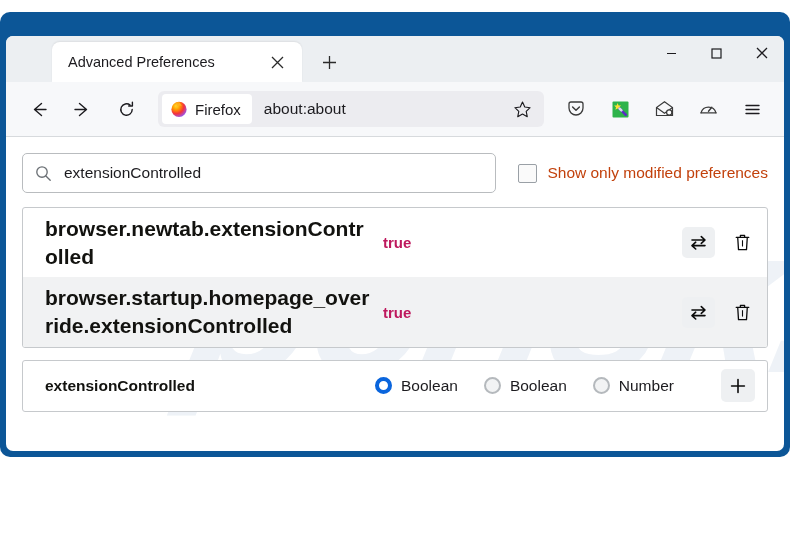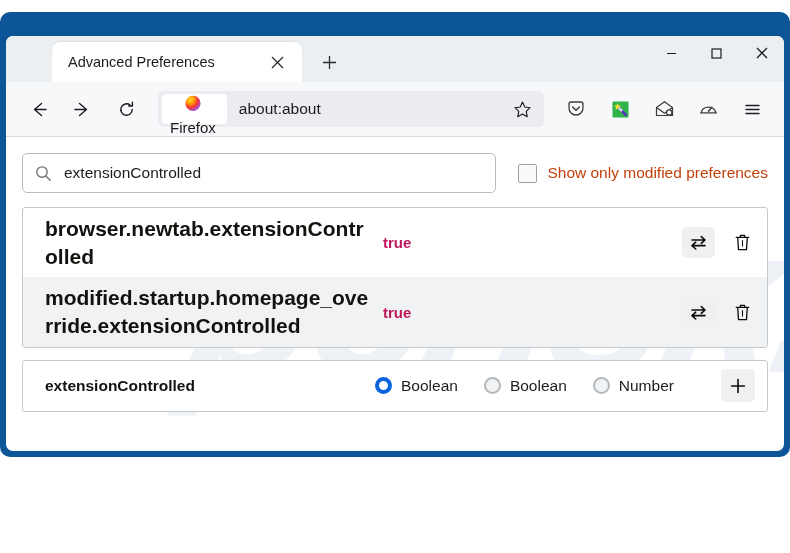--- a/index.html
+++ b/index.html
@@ -142,21 +142,20 @@
     padding: 0 8px 0 4px;
   }
   #identity-chip {
     height: 30px;
     background: #ffffff;
     border-radius: 4px;
     display: flex;
     align-items: center;
     gap: 7px;
     padding: 0 11px 0 8px;
-    flex-direction: column;
   }
   #identity-label { font-size: 15px; color: #1c1b1f; }
   #url-text {
     margin-left: 12px;
     font-size: 15.5px;
     color: #1c1b1f;
     flex: 1;
     white-space: nowrap;
     overflow: hidden;
   }
@@ -481,21 +480,21 @@
                 <path d="M2.2 4.3 L14.8 4.3" stroke="#0b0b0b" stroke-width="1.3" stroke-linecap="round"></path>
                 <path d="M6.4 4.3 L6.4 2.4 L10.6 2.4 L10.6 4.3" stroke="#0b0b0b" stroke-width="1.3" fill="none" stroke-linejoin="round"></path>
                 <path d="M3.7 4.3 L4.5 16.6 L12.5 16.6 L13.3 4.3" stroke="#0b0b0b" stroke-width="1.3" fill="none" stroke-linejoin="round"></path>
                 <path d="M8.5 7.2 L8.5 13.6" stroke="#0b0b0b" stroke-width="1.1"></path>
               </svg>
             </span>
           </span>
         </div>
 
         <div class="pref-row alt">
-          <span class="pref-name">modified.startup.homepage_override.extensionControlled</span>
+          <span class="pref-name">browser.startup.homepage_override.extensionControlled</span>
           <span class="pref-value">true</span>
           <span class="pref-actions">
             <span class="icon-btn">
               <svg width="17" height="15" viewBox="0 0 17 15">
                 <path d="M2 5 L15 5 M11.3 1.6 L15 5 L11.3 8.4" stroke="#0b0b0b" stroke-width="1.6" fill="none" stroke-linecap="round" stroke-linejoin="round"></path>
                 <path d="M15 10.6 L2 10.6 M5.7 7.2 L2 10.6 L5.7 14" stroke="#0b0b0b" stroke-width="1.6" fill="none" stroke-linecap="round" stroke-linejoin="round"></path>
               </svg>
             </span>
             <span class="icon-btn plain">
               <svg width="17" height="19" viewBox="0 0 17 19">

